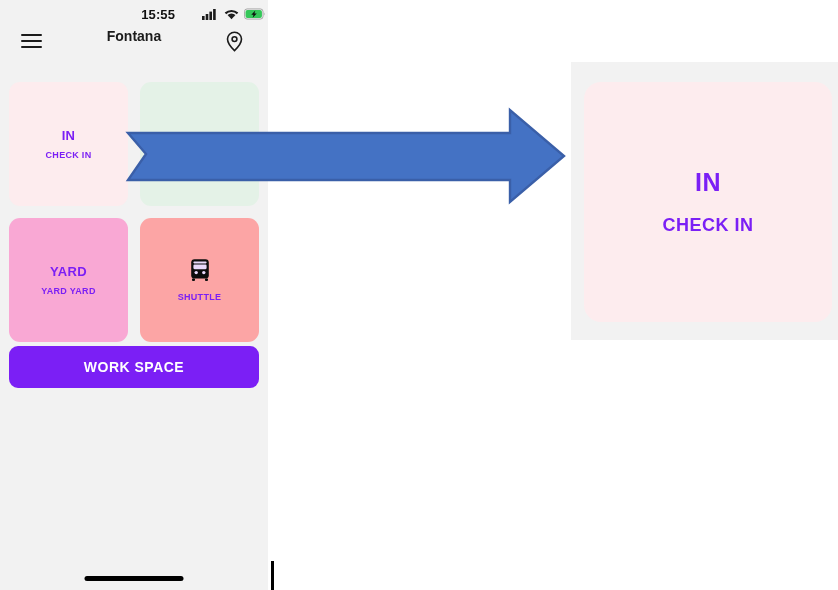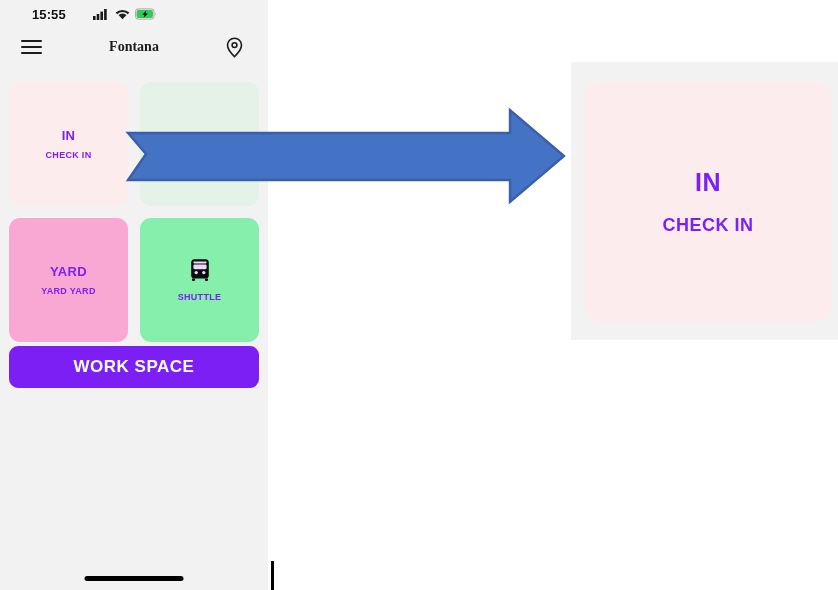--- a/index.html
+++ b/index.html
@@ -17,41 +17,40 @@
     width: 268px; height: 590px;
     background: #f2f2f2;
     overflow: hidden;
   }
 
   
   .statusbar {
     position: absolute; left: 0; top: 0;
     width: 268px; height: 28px;
     display: flex; align-items: center;
-    justify-content: flex-start;
-    padding: 0 32px;
+    justify-content: flex-end;
+    padding: 0 2px;
     gap: 27px;
   }
   .status-time {
     font-size: 13px; font-weight: 700; color: #111;
     letter-spacing: 0.1px;
   }
   .status-icons { display: flex; align-items: center; gap: 5px; }
 
   .ico-signal { display: block; }
   .ico-wifi { display: block; }
   .ico-battery { display: block; }
 
   
   .appbar {
     position: absolute; left: 0; top: 28px;
     width: 268px; height: 38px;
-    display: flex; align-items: center;
+    display: flex; align-items: flex-start;
     padding: 0 21px;
-    font-family: Liberation Serif, serif;
   }
   .hamburger {
     width: 26px; height: 26px;
     display: flex; flex-direction: column;
     justify-content: center; gap: 4px;
     cursor: pointer;
   }
   .hamburger span {
     display: block; width: 21px; height: 2px;
     background: #1b1b1b; border-radius: 1px;
@@ -94,21 +93,21 @@
   .tile-icon + .tile-sub { margin-top: 10px; }
 
   
   .workspace-btn {
     position: absolute; left: 9px; top: 346px;
     width: 250px; height: 42px;
     background: #7b1ff5;
     border: none; border-radius: 9px;
     color: #ffffff;
     font-family: "Liberation Sans", sans-serif;
-    font-size: 17px; font-weight: 700;
+    font-size: 14px; font-weight: 700;
     letter-spacing: 0.5px;
     cursor: pointer;
   }
 
   
   .home-indicator {
     position: absolute; left: 50%; transform: translateX(-50%);
     bottom: 9px;
     width: 99px; height: 5px;
     background: #000000; border-radius: 3px;
@@ -207,21 +206,21 @@
       <div class="tile" style="background:#E4F2E7;">
         <div class="tile-title">OUT</div>
         <div class="tile-sub"></div>
       </div>
 
       <div class="tile" style="background:#f9a8d4;">
         <div class="tile-title">YARD</div>
         <div class="tile-sub">YARD YARD</div>
       </div>
 
-      <div class="tile" style="background:#86efac;">
+      <div class="tile" style="background:#fca5a5;">
         <svg class="tile-icon" width="22" height="24" viewBox="0 0 22 24">
           <rect x="2.2" y="1.2" width="17.6" height="19.4" rx="3.4" fill="#0d0d0d"></rect>
           <rect x="4.4" y="3.4" width="13.2" height="2.0" rx="0.8" fill="#E8D9FB"></rect>
           <rect x="4.4" y="6.6" width="13.2" height="4.6" rx="1.1" fill="#E8D9FB"></rect>
           <circle cx="7.2" cy="14.6" r="1.7" fill="#E8D9FB"></circle>
           <circle cx="14.8" cy="14.6" r="1.7" fill="#E8D9FB"></circle>
           <rect x="3.0" y="20.4" width="3.0" height="2.6" rx="0.9" fill="#0d0d0d"></rect>
           <rect x="16.0" y="20.4" width="3.0" height="2.6" rx="0.9" fill="#0d0d0d"></rect>
         </svg>
         <div class="tile-sub">SHUTTLE</div>

